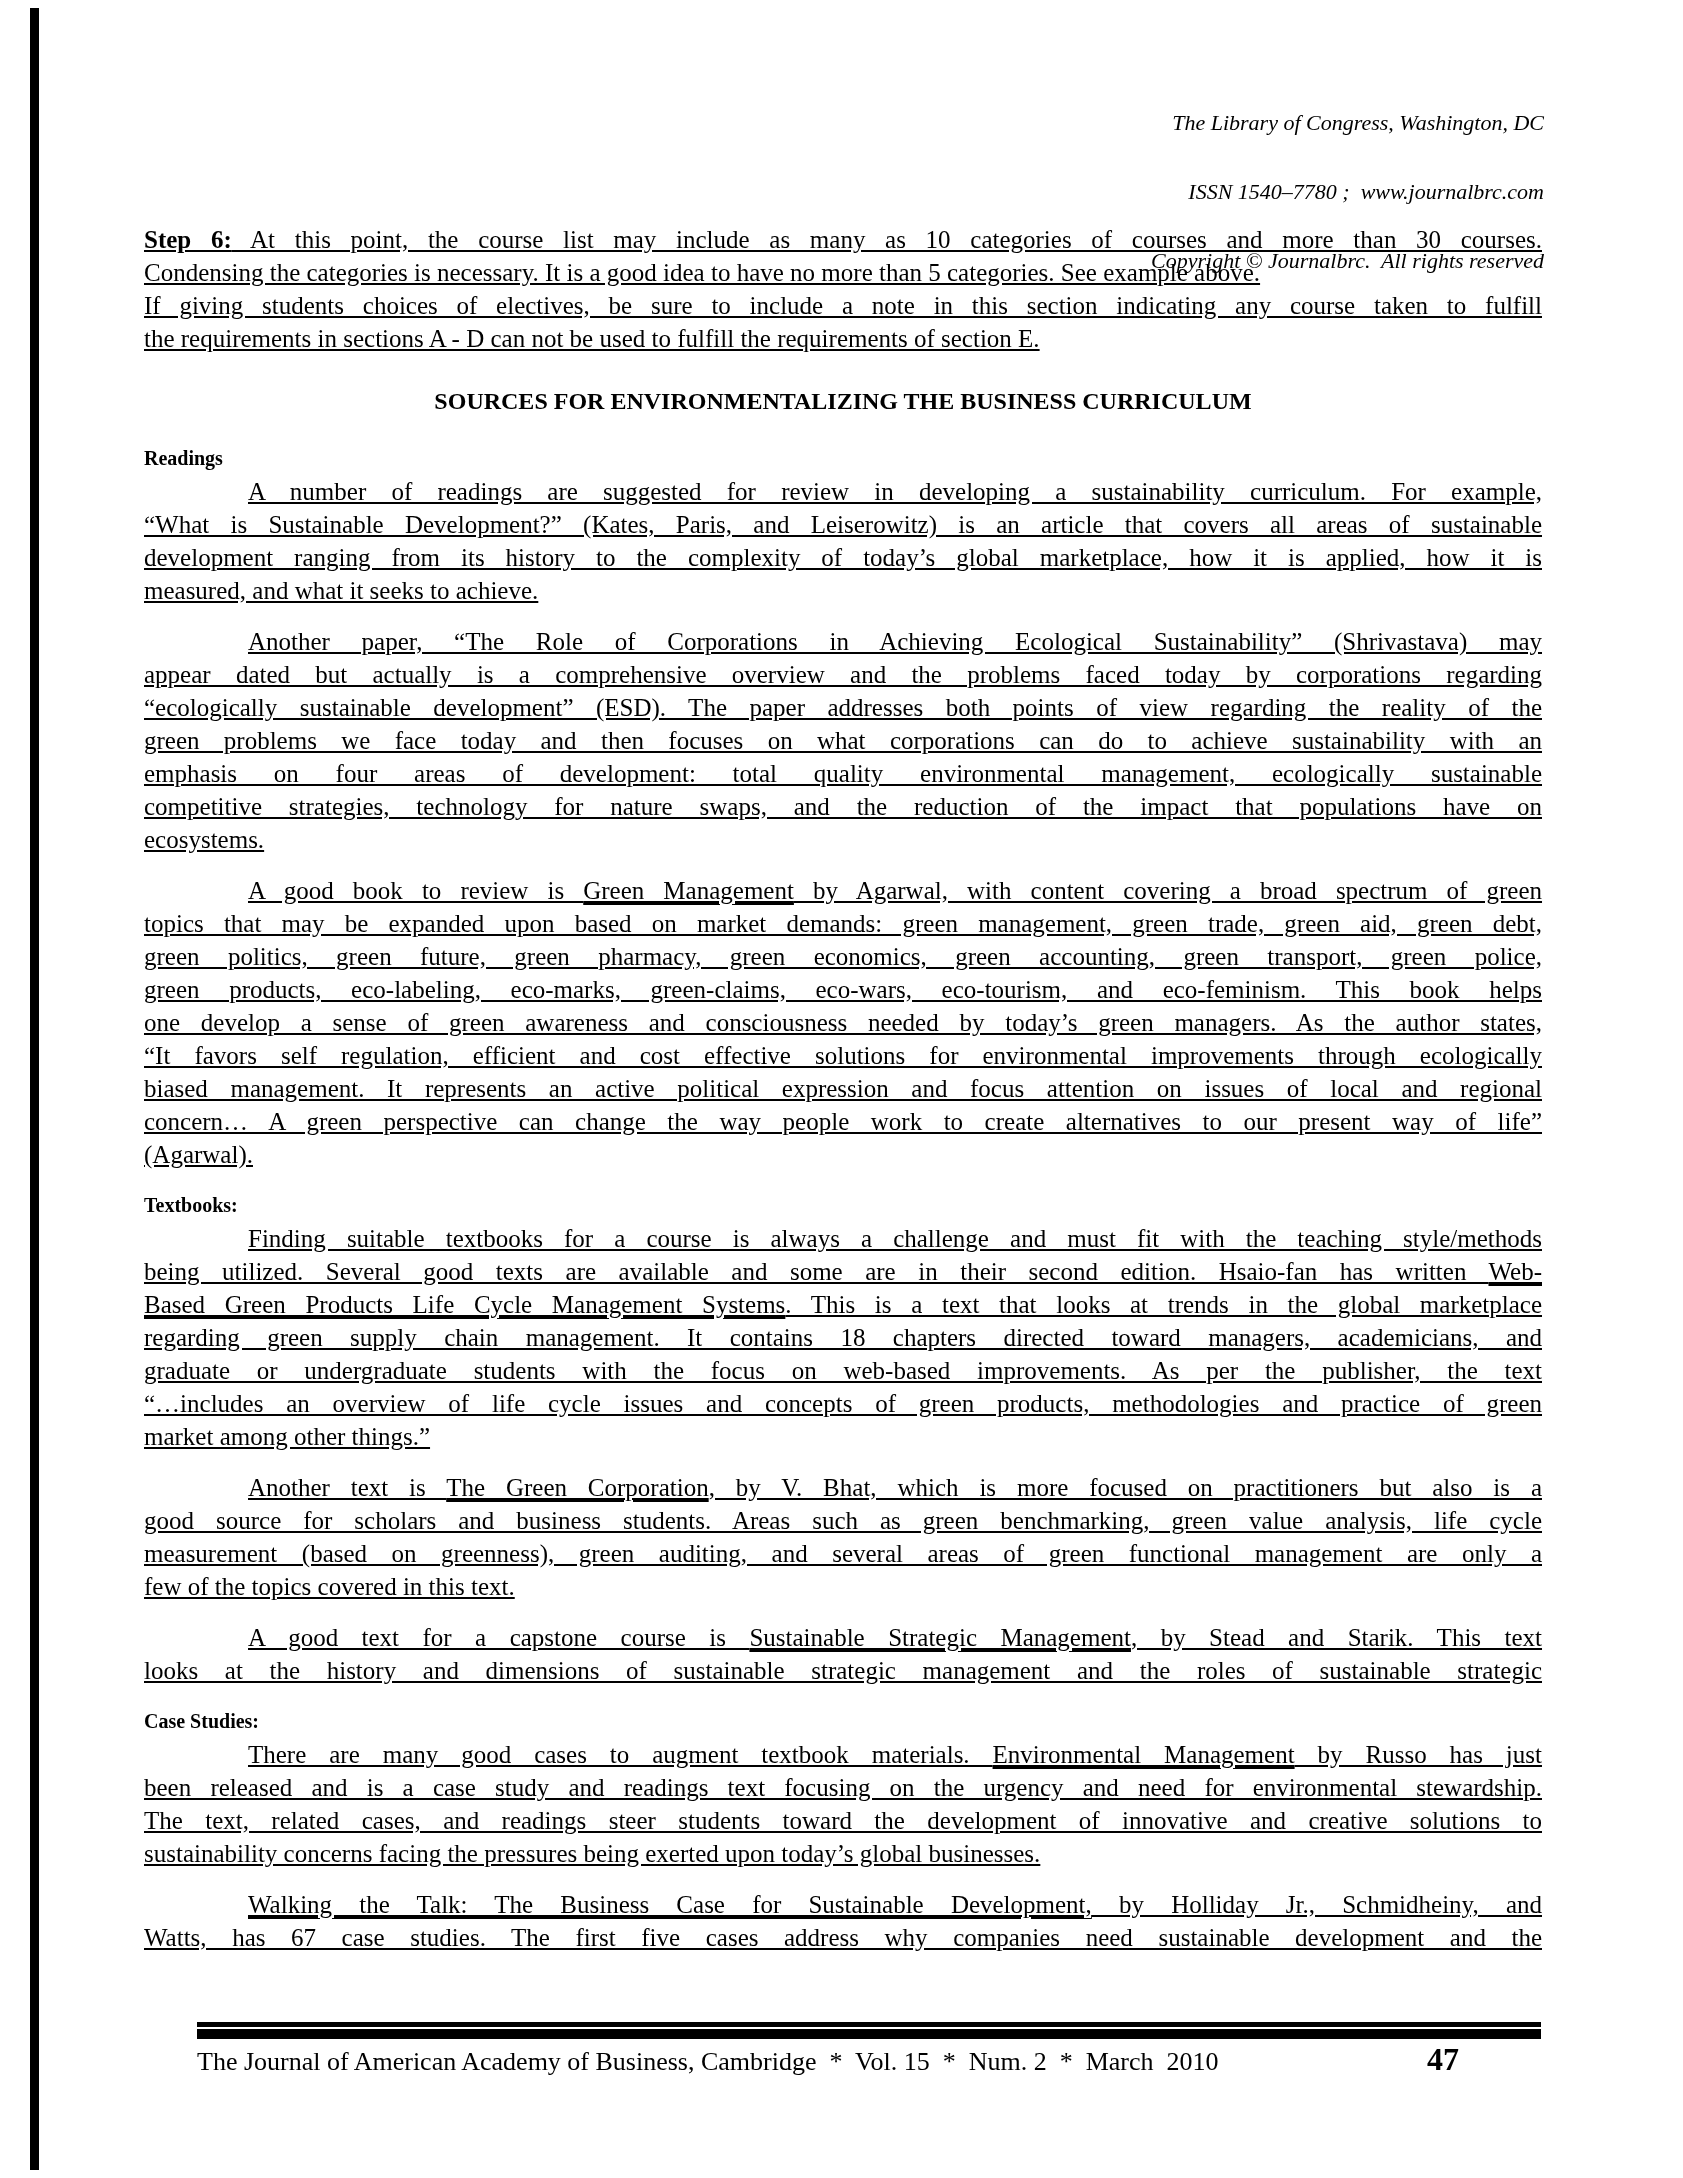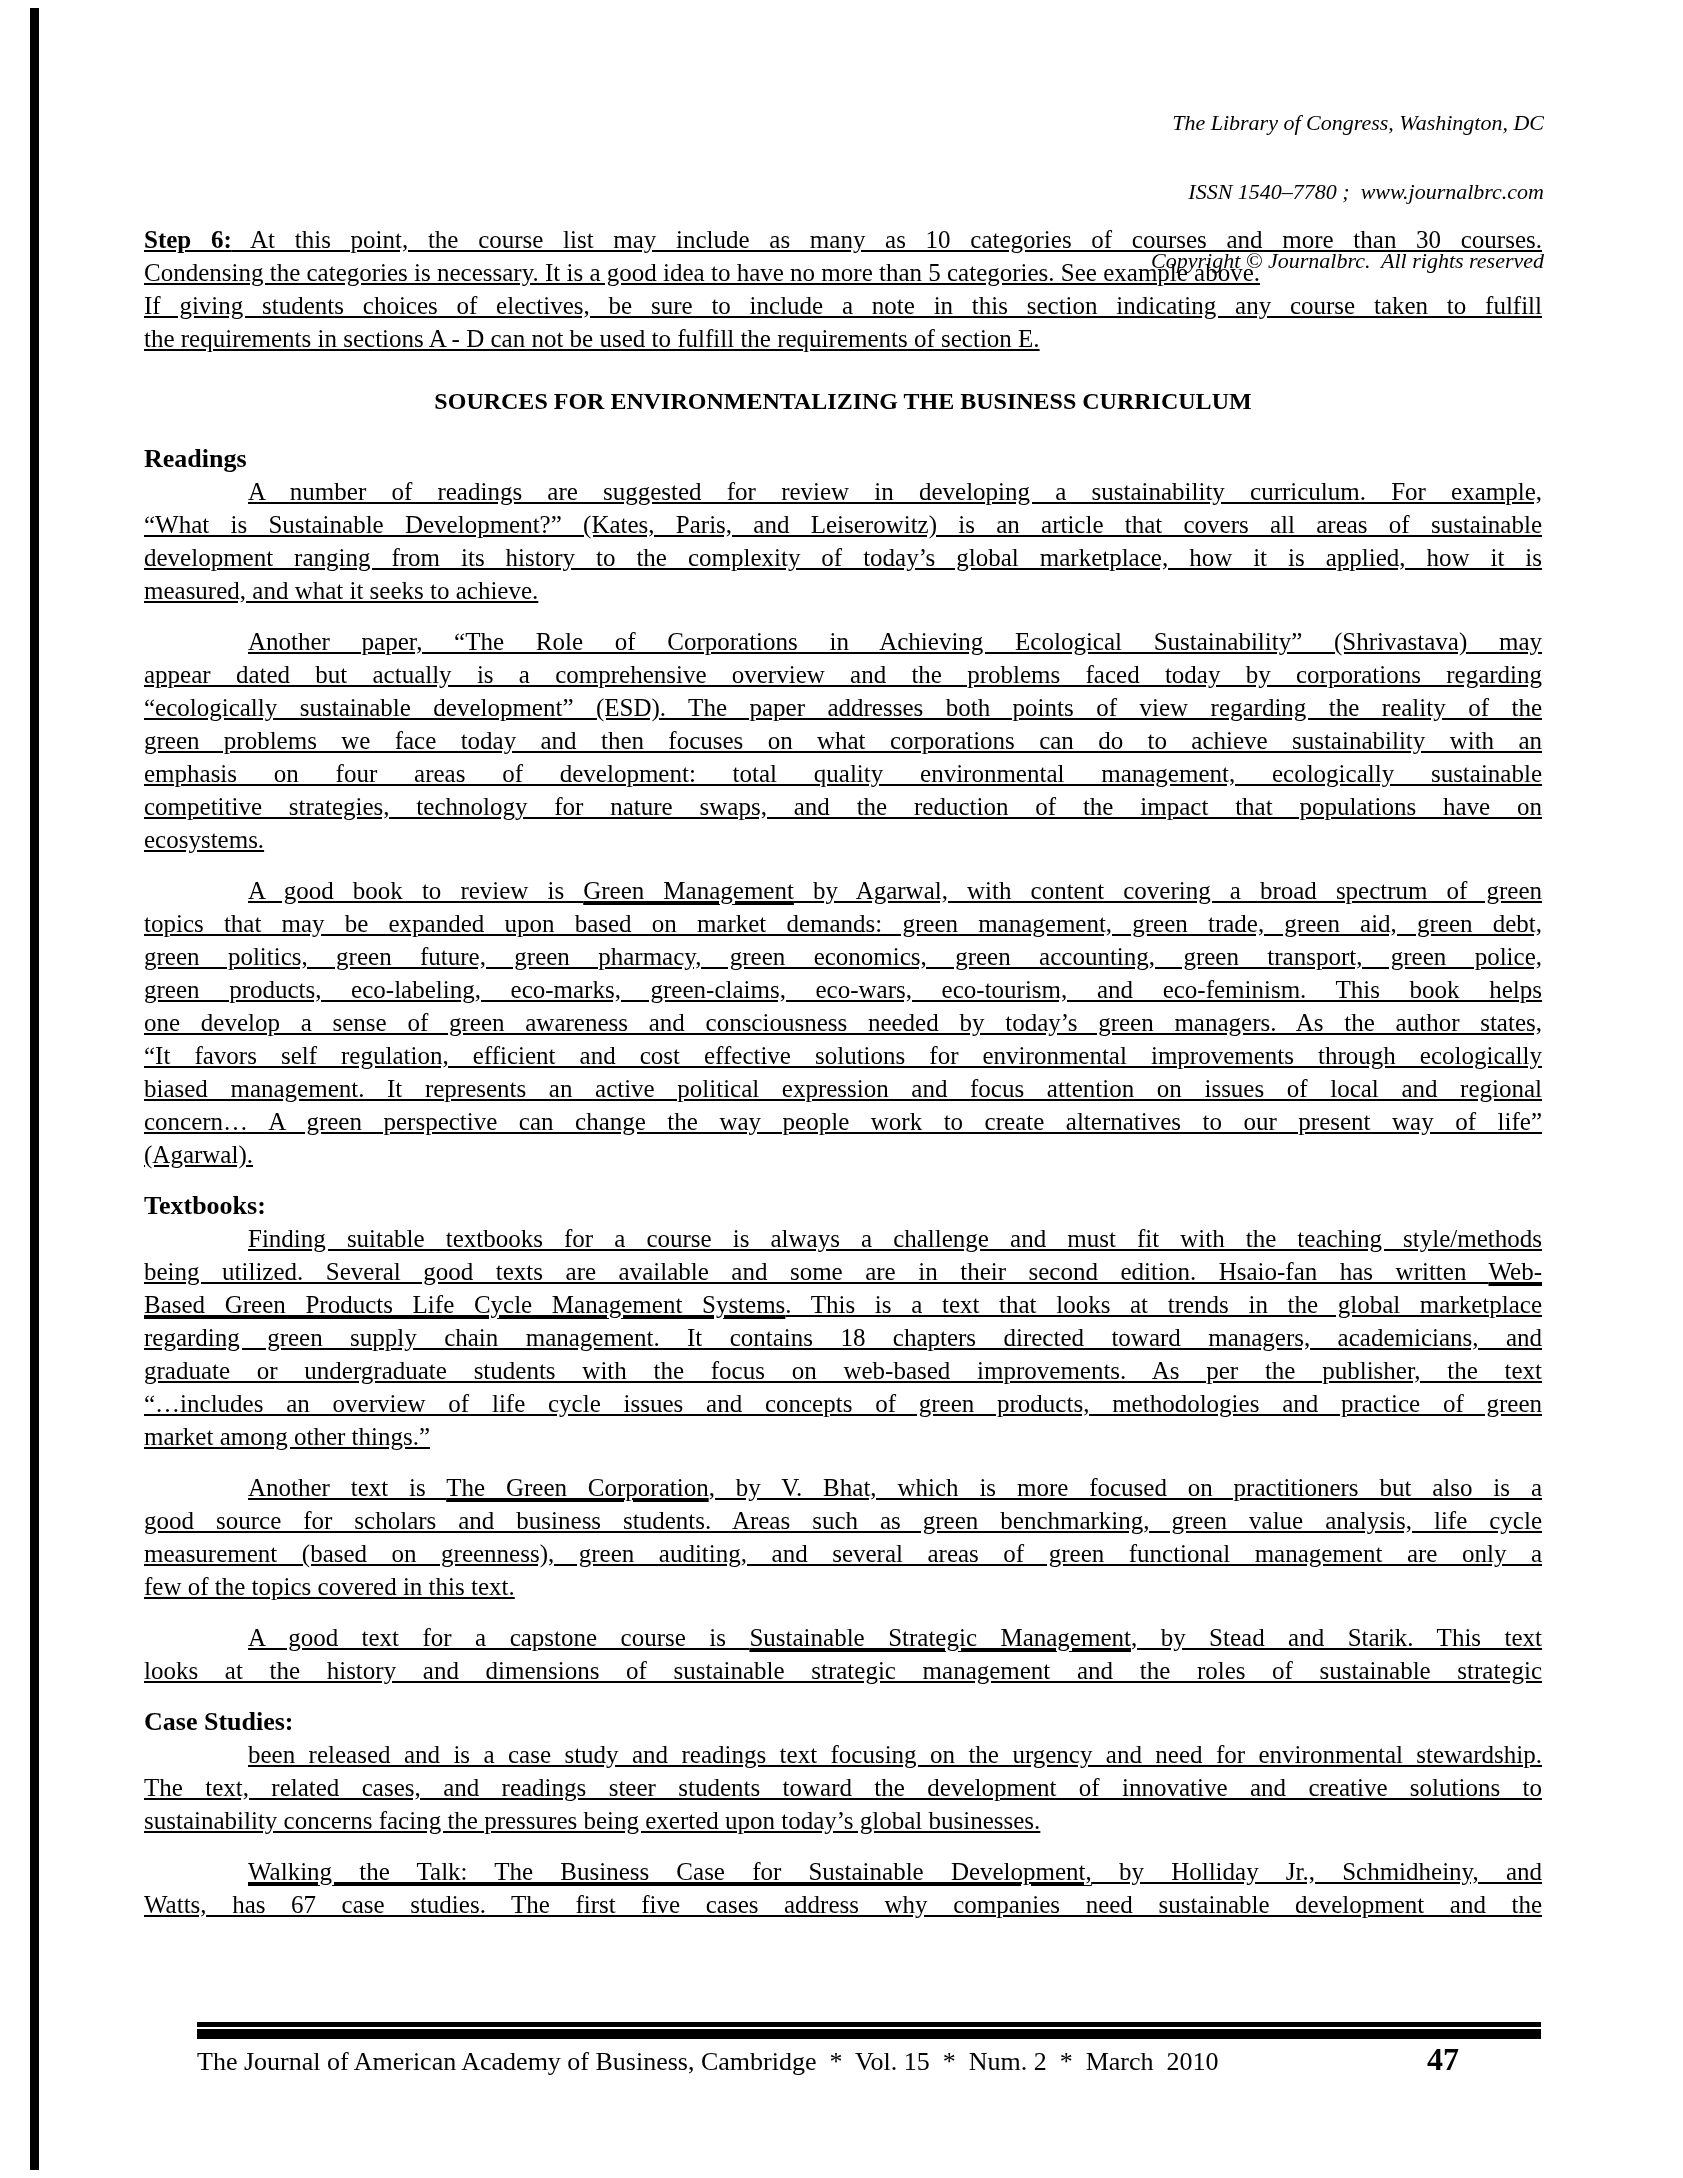--- a/index.html
+++ b/index.html
@@ -28,21 +28,21 @@
   .line { text-align:left;text-decoration:underline; }
   .jline { text-align:justify; text-align-last:justify; -moz-text-align-last:justify; }
   .first-indent .line:first-child { text-indent:104px; }
   .b { font-weight:bold; }
   .u { text-decoration:underline; text-decoration-thickness:2px; text-underline-offset:4px; }
   .title {
     font-weight:bold; text-align:center;
     font-size:24px; line-height:33px;
     margin:30px 0 24px 0;
   }
-  .shead { font-weight:bold; font-size:26px; line-height:33px; }
+  .shead { font-weight:bold; font-size:20px; line-height:33px; }
   .frule { position:absolute; left:197px; width:1344px; background:#000; }
   .frule.thin  { top:2022px; height:5px; }
   .frule.thick { top:2029px; height:10px; }
   .footer-journal {
     position:absolute; left:197px; top:2045px;
     font-weight:normal; font-size:26px; line-height:33px;
     white-space:pre;
   }
   .page-number {
     position:absolute; left:1427px; top:2043px;
@@ -116,20 +116,21 @@
       <div class="line jline"><span>measurement (based on greenness), green auditing, and several areas of green functional management  are only a</span></div>
       <div class="line"><span>few of the topics covered in this text.</span></div>
     </div>
   <div class="para first-indent">
       <div class="line jline"><span>A good text for a capstone course is </span><span class="u">Sustainable Strategic Management</span><span>, by Stead and Starik.  This text</span></div>
       <div class="line jline"><span>looks at the history and dimensions of sustainable strategic management and the roles of sustainable strategic</span></div>
     </div>
 
   <div class="shead">Case Studies:</div>
   <div class="para first-indent">
+      <div class="line jline"><span>There are many good cases to augment textbook materials.  </span><span class="u">Environmental Management</span><span> by Russo has just</span></div>
       <div class="line jline"><span>been released and is a case study and readings text focusing on the urgency and need for environmental stewardship.</span></div>
       <div class="line jline"><span>The text, related cases, and readings steer students toward the development of innovative and creative solutions to</span></div>
       <div class="line"><span>sustainability concerns facing the pressures being exerted upon today’s global businesses.</span></div>
     </div>
   <div class="para first-indent">
       <div class="line jline"><span class="u">Walking the Talk: The Business Case for Sustainable Development,</span><span> by Holliday Jr., Schmidheiny, and</span></div>
       <div class="line jline"><span>Watts, has 67 case studies. The first five cases address why companies need sustainable development and the</span></div>
     </div>
 </div>
 

